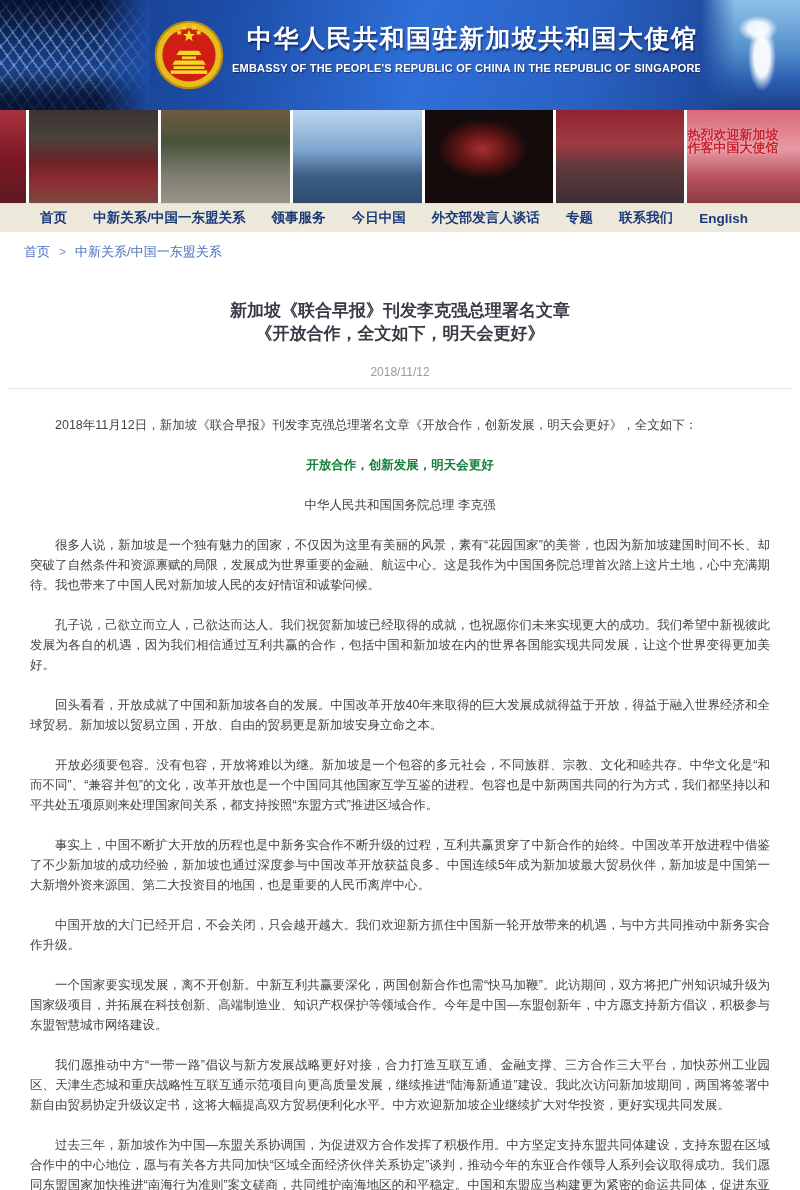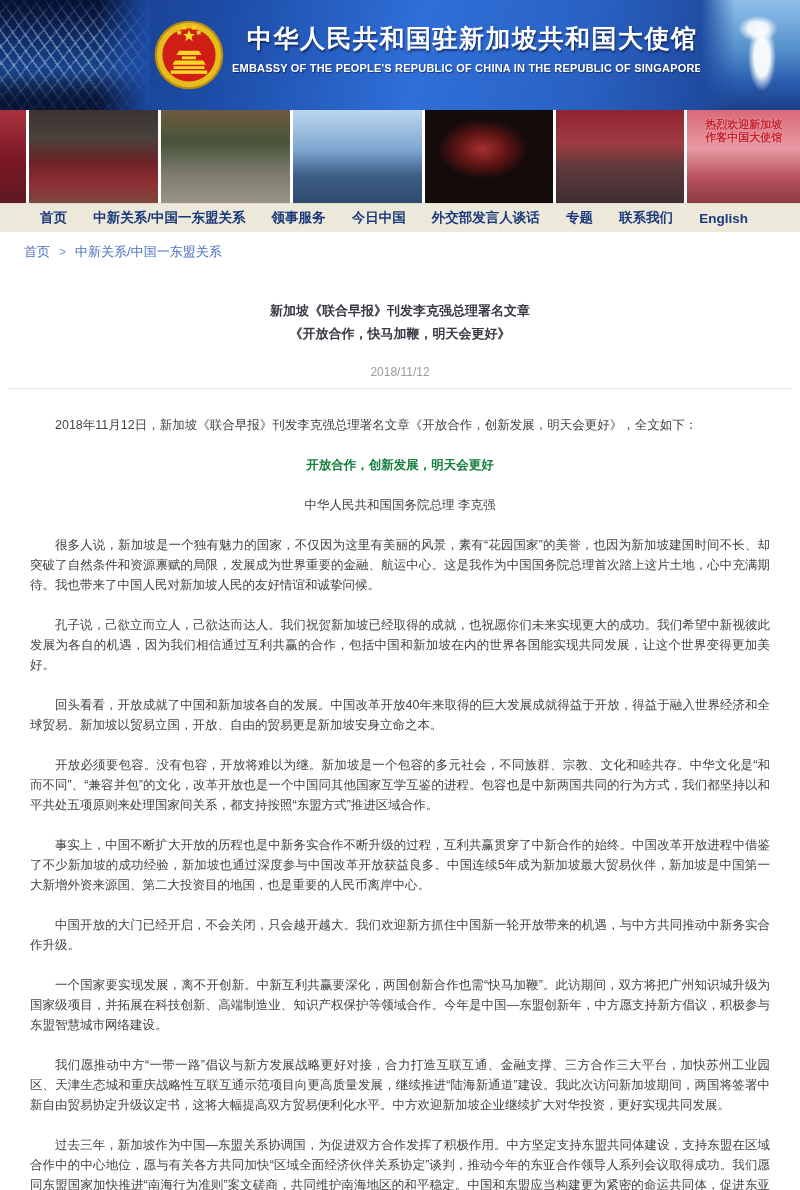--- a/index.html
+++ b/index.html
@@ -52,22 +52,22 @@
   .photo-strip .photo { height:100%; margin-right:3px; position:relative; overflow:hidden; }
   .photo:last-child { margin-right:0; }
   .ph1 { width:26px;  background:linear-gradient(180deg,#a8323e 0%,#7a1724 55%,#5e1a22 100%); }
   .ph2 { width:130px; background:linear-gradient(180deg,#3a3330 0%,#4a423c 30%,#6b2326 55%,#8e2f33 78%,#7c4740 100%); }
   .ph3 { width:129px; background:linear-gradient(180deg,#6e5a3e 0%,#47543a 35%,#7d7a6e 68%,#9a9488 100%); }
   .ph4 { width:130px; background:linear-gradient(180deg,#bcd6ee 0%,#7fa8d0 42%,#3e5f88 70%,#2e4a6e 100%); }
   .ph5 { width:128px; background:radial-gradient(ellipse 45px 30px at 45% 42%, #a83030 0%, #5e1414 55%, rgba(26,13,13,0) 100%),#150b0b; }
   .ph6 { width:129px; background:linear-gradient(180deg,#8e2430 0%,#a03a42 35%,#5e3a3c 62%,#3f2f33 100%); }
   .ph7 { width:113px; background:linear-gradient(180deg,#d86a78 0%,#e89aa4 42%,#b7525e 72%,#8e3a44 100%); }
   .ph7 .photo-caption {
-    position:absolute; top:8px; left:0; right:0; text-align:center;
-    color:#c8202c; font-weight:bold; font-size:11px; line-height:13px;
+    position:absolute; top:18px; left:0; right:0; 
+    color:#c8202c; font-weight:bold; font-size:13px; line-height:13px;
     text-shadow:0 0 2px rgba(255,255,255,.6); white-space:nowrap;
   }
 
   
   .nav {
     height:29px; background:#ece8da; border-top:1px solid #e6ddc8;
     display:flex; align-items:center; justify-content:space-between;
     padding:0 52px 0 40px;
   }
   .nav a {
@@ -76,21 +76,21 @@
   }
 
   
   .breadcrumb { padding:11px 24px 10px; font-size:13px; }
   .breadcrumb a { color:#4a71c0; text-decoration:none; }
   .breadcrumb .sep { color:#7d95c9; margin:0 9px; font-size:12px; }
 
   
   .article { padding:20px 8px 0; }
   .article-title {
-    margin:8px 0 2px; text-align:center; font-size:13px; font-weight:bold;
+    margin:8px 0 2px; text-align:center; font-size:17px; font-weight:bold;
     color:#3c3744; line-height:23px;
   }
   .article-date { text-align:center; color:#9b9b9b; font-size:12px; margin:20px 0 9px; }
   .article hr { border:none; border-top:1px solid #e3e3e3; margin:0; }
   .article-body {
     padding:6px 22px 0; font-size:12.5px; line-height:20px;
     text-align:justify; color:#424242;
   }
   .article-body p { margin:20px 0; text-indent:2em; }
   .article-body p.center { text-align:center; text-indent:0; }
@@ -158,21 +158,21 @@
     <a href="#">English</a>
   </nav>
 
   <div class="breadcrumb">
     <a href="#">首页</a><span class="sep">&gt;</span><a href="#">中新关系/中国一东盟关系</a>
   </div>
 
   <article class="article">
     <h1 class="article-title">
       <span>新加坡《联合早报》刊发李克强总理署名文章</span><br>
-      <span>《开放合作，快马加鞭，明天会更好》</span>
+      <span>《开放合作，全文如下，明天会更好》</span>
     </h1>
     <div class="article-date">2018/11/12</div>
     <hr>
     <div class="article-body">
       <p>2018年11月12日，新加坡《联合早报》刊发李克强总理署名文章《开放合作，创新发展，明天会更好》，全文如下：</p>
       <p class="center bold">开放合作，创新发展，明天会更好</p>
       <p class="center">中华人民共和国国务院总理 李克强</p>
       <p>很多人说，新加坡是一个独有魅力的国家，不仅因为这里有美丽的风景，素有“花园国家”的美誉，也因为新加坡建国时间不长、却突破了自然条件和资源禀赋的局限，发展成为世界重要的金融、航运中心。这是我作为中国国务院总理首次踏上这片土地，心中充满期待。我也带来了中国人民对新加坡人民的友好情谊和诚挚问候。</p>
       <p>孔子说，己欲立而立人，己欲达而达人。我们祝贺新加坡已经取得的成就，也祝愿你们未来实现更大的成功。我们希望中新视彼此发展为各自的机遇，因为我们相信通过互利共赢的合作，包括中国和新加坡在内的世界各国能实现共同发展，让这个世界变得更加美好。</p>
       <p>回头看看，开放成就了中国和新加坡各自的发展。中国改革开放40年来取得的巨大发展成就得益于开放，得益于融入世界经济和全球贸易。新加坡以贸易立国，开放、自由的贸易更是新加坡安身立命之本。</p>

